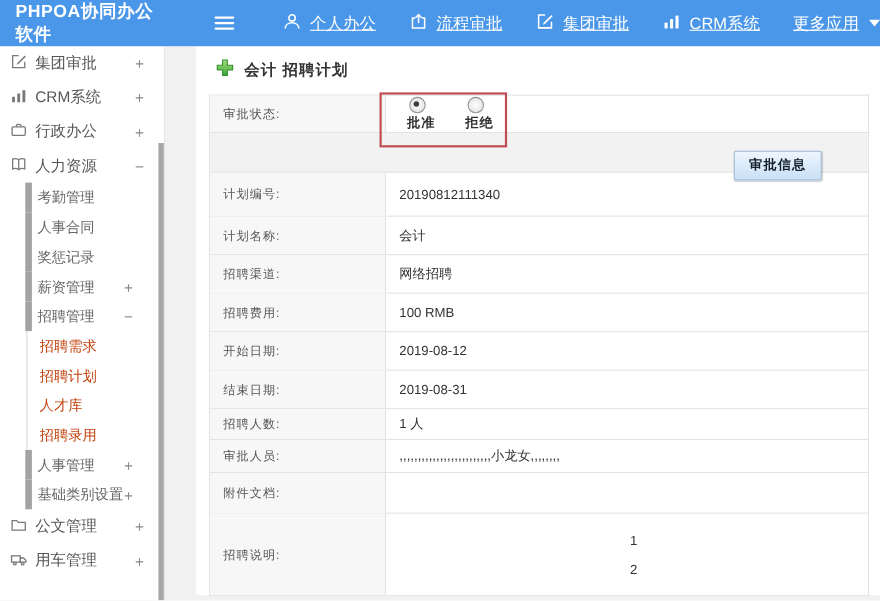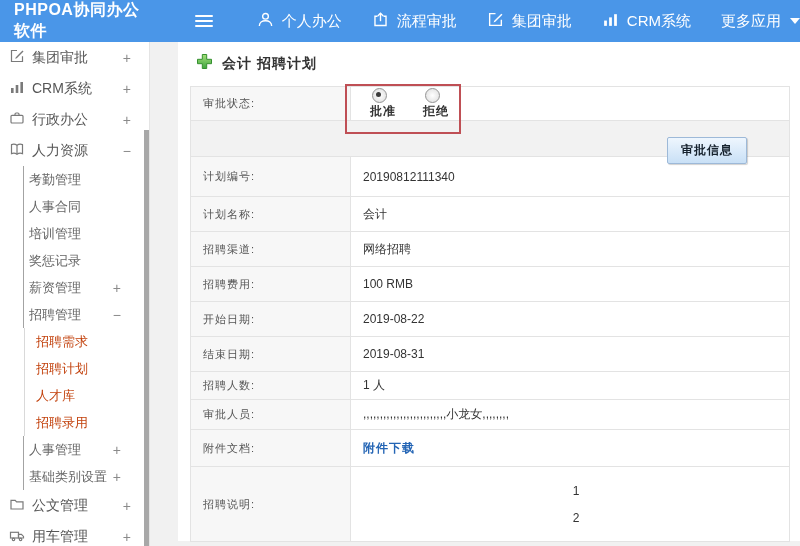--- a/index.html
+++ b/index.html
@@ -10,35 +10,35 @@
   }
   
   .topbar{
     position:absolute;left:0;top:0;width:800px;height:42px;
     background:#4a96e8;display:flex;align-items:center;color:#fff;
     z-index:5;
   }
   .logo{width:150px;box-sizing:border-box;padding-left:14px;font-size:16px;font-weight:bold;letter-spacing:.5px;}
   .burger{margin-left:46px;width:18px;cursor:pointer;}
   .burger span{display:block;height:2px;background:#fff;margin:3px 0;border-radius:1px;}
-  .nav{display:flex;align-items:center;margin-left:14px;}
+  .nav{display:flex;align-items:center;margin-left:14px;text-decoration:underline;}
   .nav-item{display:flex;align-items:center;margin-left:30px;font-size:15px;cursor:pointer;white-space:nowrap;}
   .nav-item svg{margin-right:8px;}
   .caret{width:0;height:0;border-left:5px solid transparent;border-right:5px solid transparent;border-top:6px solid #fff;margin-left:9px;}
   
   .sidebar{
     position:absolute;left:0;top:42px;width:150px;height:504px;background:#fff;
     border-right:1px solid #e4e4e4;box-sizing:border-box;overflow:hidden;z-index:4;
   }
   .s-item{display:flex;align-items:center;box-sizing:border-box;cursor:pointer;color:#565656;}
   .s-item .lab{flex:1;white-space:nowrap;overflow:hidden;}
   .s-item .exp{color:#8a8a8a;font-size:14px;}
   .lv1{height:31px;padding:0 18px 0 9px;font-size:14px;}
   .lv1 svg{margin-right:7px;flex-shrink:0;}
-  .lv2{height:27px;margin-left:23px;border-left:1px solid #a3a3a3;padding:0 28px 0 5px;font-size:13px;color:#666;}
+  .lv2{height:27px;margin-left:23px;border-left:6px solid #a3a3a3;padding:0 28px 0 5px;font-size:13px;color:#666;}
   .lv3{height:27px;margin-left:24px;border-left:1px solid #d9d9d9;padding:0 10px 0 11px;font-size:13px;color:#c2410c;}
   .scroll-thumb{position:absolute;right:0;top:88px;width:5px;height:416px;background:#a8a8a8;}
   
   .main{position:absolute;left:150px;top:42px;width:650px;height:464px;background:#f1f1f1;}
   .panel{position:absolute;left:28px;top:0;right:0;height:499px;background:#fff;}
   .title-row{position:absolute;left:18px;top:11px;display:flex;align-items:center;}
   .title-row svg{margin-right:9px;}
   .page-title{font-size:14px;font-weight:bold;color:#333;letter-spacing:1px;}
   
   .detail-table{
@@ -151,23 +151,20 @@
           <path d="M8 4.2v9"></path>
         </svg></span>
     <span class="lab">人力资源</span>
     <span class="exp">−</span>
   </div>
   <div class="s-item lv2">
       <span class="lab">考勤管理</span>
     </div>
   <div class="s-item lv2">
       <span class="lab">人事合同</span>
-    </div>
-  <div class="s-item lv2">
-      <span class="lab">培训管理</span>
     </div>
   <div class="s-item lv2">
       <span class="lab">奖惩记录</span>
     </div>
   <div class="s-item lv2">
     <span class="lab">薪资管理</span>
     <span class="exp">+</span>
   </div>
   <div class="s-item lv2">
     <span class="lab">招聘管理</span>
@@ -263,39 +260,36 @@
       <div class="row h35">
         <div class="lbl">招聘渠道:</div>
         <div class="val">网络招聘</div>
       </div>
       <div class="row h35">
         <div class="lbl">招聘费用:</div>
         <div class="val">100 RMB</div>
       </div>
       <div class="row h35">
         <div class="lbl">开始日期:</div>
-        <div class="val">2019-08-22</div>
+        <div class="val">2019-08-12</div>
       </div>
       <div class="row h35">
         <div class="lbl">结束日期:</div>
         <div class="val">2019-08-31</div>
       </div>
       <div class="row h28">
         <div class="lbl">招聘人数:</div>
         <div class="val">1 人</div>
       </div>
       <div class="row h30">
         <div class="lbl">审批人员:</div>
         <div class="val">,,,,,,,,,,,,,,,,,,,,,,,,,小龙女,,,,,,,,</div>
       </div>
       <div class="row h37">
         <div class="lbl">附件文档:</div>
-        <div class="val">
-            <a class="link">附件下载</a>
-          </div>
       </div>
       <div class="row h75">
         <div class="lbl">招聘说明:</div>
         <div class="val multi-line">
           <span>1</span>
           <span>2</span>
         </div>
       </div>
     </div>
   </div>

